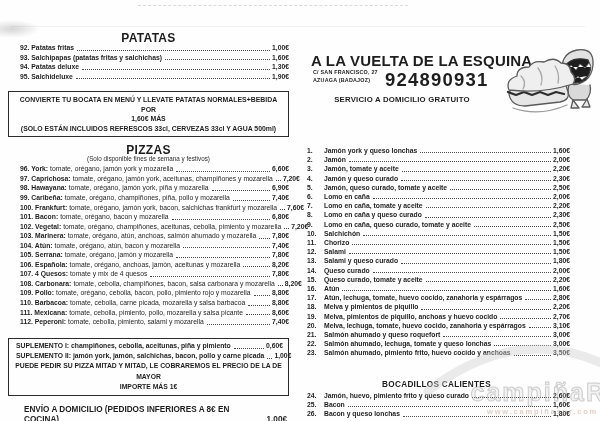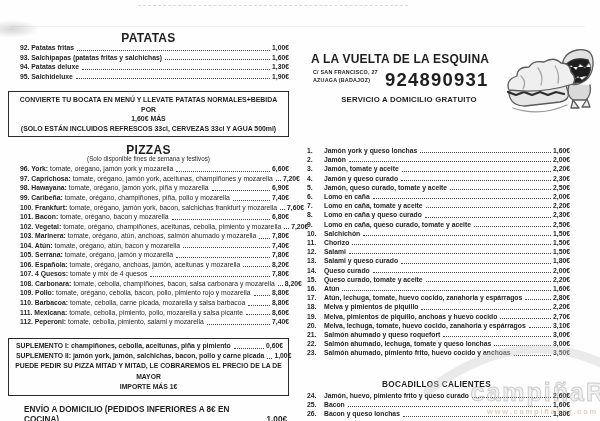--- a/index.html
+++ b/index.html
@@ -44,24 +44,24 @@
 
   .pizzas-title{margin-top:9px;}
   .pizzas-sub{margin-top:0px;}
   .pizzas-rows{margin-top:1px;}
 
   .envio-row{display:flex;align-items:flex-end;margin:9px 2px 0 16px;font-size:8.2px;font-weight:700;line-height:10px;}
   .envio-row .dots{flex:1 1 auto;border-bottom:1.5px dotted #333;margin:0 3px 2px 1px;}
 
   
   .r-header{position:relative;height:104px;}
-  .r-name{position:absolute;left:8px;top:12px;font-size:12px;font-weight:800;letter-spacing:.2px;white-space:nowrap;}
+  .r-name{position:absolute;left:8px;top:12px;font-size:15px;font-weight:800;letter-spacing:.2px;white-space:nowrap;}
   .r-addr{position:absolute;left:10px;top:29px;font-size:5.4px;font-weight:700;line-height:7.5px;letter-spacing:.2px;}
   .r-phone{position:absolute;left:82px;top:29px;font-size:18.5px;font-weight:800;letter-spacing:1.2px;}
-  .r-serv1{position:absolute;left:15px;top:55px;width:182px;text-align:center;font-size:7.8px;font-weight:800;letter-spacing:.2px;}
+  .r-serv1{position:absolute;left:8px;top:55px;width:182px;text-align:center;font-size:7.8px;font-weight:800;letter-spacing:.2px;}
   .r-serv2{position:absolute;left:0;top:67px;width:196px;text-align:center;font-size:7.8px;font-weight:800;letter-spacing:.2px;}
   .mascot{position:absolute;left:200px;top:2px;}
 
   .frios-rows{margin-top:2px;}
   .cal-title{margin-top:22px;}
   .cal-rows{margin-top:2px;}
 
   
   .wm{position:absolute;right:0;bottom:0;width:220px;height:80px;pointer-events:none;}
   .wm-swoosh{position:absolute;right:-12px;bottom:24px;}

